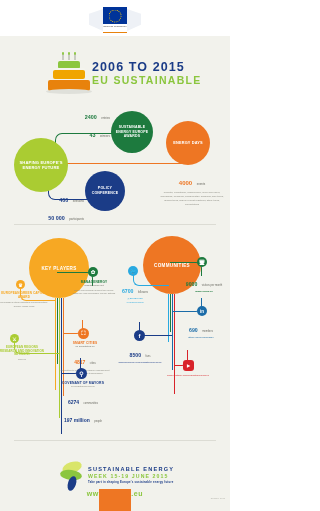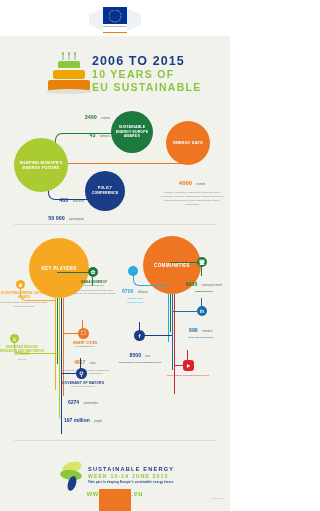--- a/index.html
+++ b/index.html
@@ -62,21 +62,21 @@
   .tier.t2b{ left: 7px;  bottom: 24px; width: 32px; height: 3px;  background: #f4f4ee; }
   .tier.t3 { left: 12px; bottom: 26px; width: 22px; height: 8px;  background: #8bc63e; }
   .tier.t3b{ left: 12px; bottom: 33px; width: 22px; height: 2.5px;background: #f4f4ee; }
   .candle {
     position: absolute; bottom: 35px; width: 1.6px; height: 6px; background: #c9cbc2;
   }
   .flame {
     position: absolute; width: 2.4px; height: 3.4px; border-radius: 50% 50% 50% 50%;
     background: #8bc63e;
   }
-  .title-text { position: absolute; left: 92px; top: 10px; width: 136px; }
+  .title-text { position: absolute; left: 92px; top: 16px; width: 136px; }
   .t-line1 {
     font-size: 12.5px; font-weight: bold; color: #1b3c87;
     letter-spacing: 1.1px; line-height: 1.15;
   }
   .t-line2, .t-line3, .t-line4 {
     font-size: 10.5px; font-weight: bold; color: #8bc63e;
     letter-spacing: 1.3px; line-height: 1.22;
   }
 
   
@@ -205,21 +205,20 @@
       <div class="tier t3b"></div>
         <div class="tier t3"></div>
       <div class="tier t2b"></div>
         <div class="tier t2"></div>
       <div class="tier t1b"></div>
         <div class="tier t1"></div>
       <div class="cake-plate"></div>
     </div>
     <div class="title-text">
       <div class="t-line1">2006 TO 2015</div>
-      <div class="t-line2">10 YEARS OF</div>
       <div class="t-line3">EU SUSTAINABLE</div>
     </div>
   </div>
 
   <div class="sec1">
 
     <div class="connector c-green"></div>
     <div class="connector c-orange"></div>
     <div class="connector c-orange2"></div>
     <div class="connector c-blue"></div>

